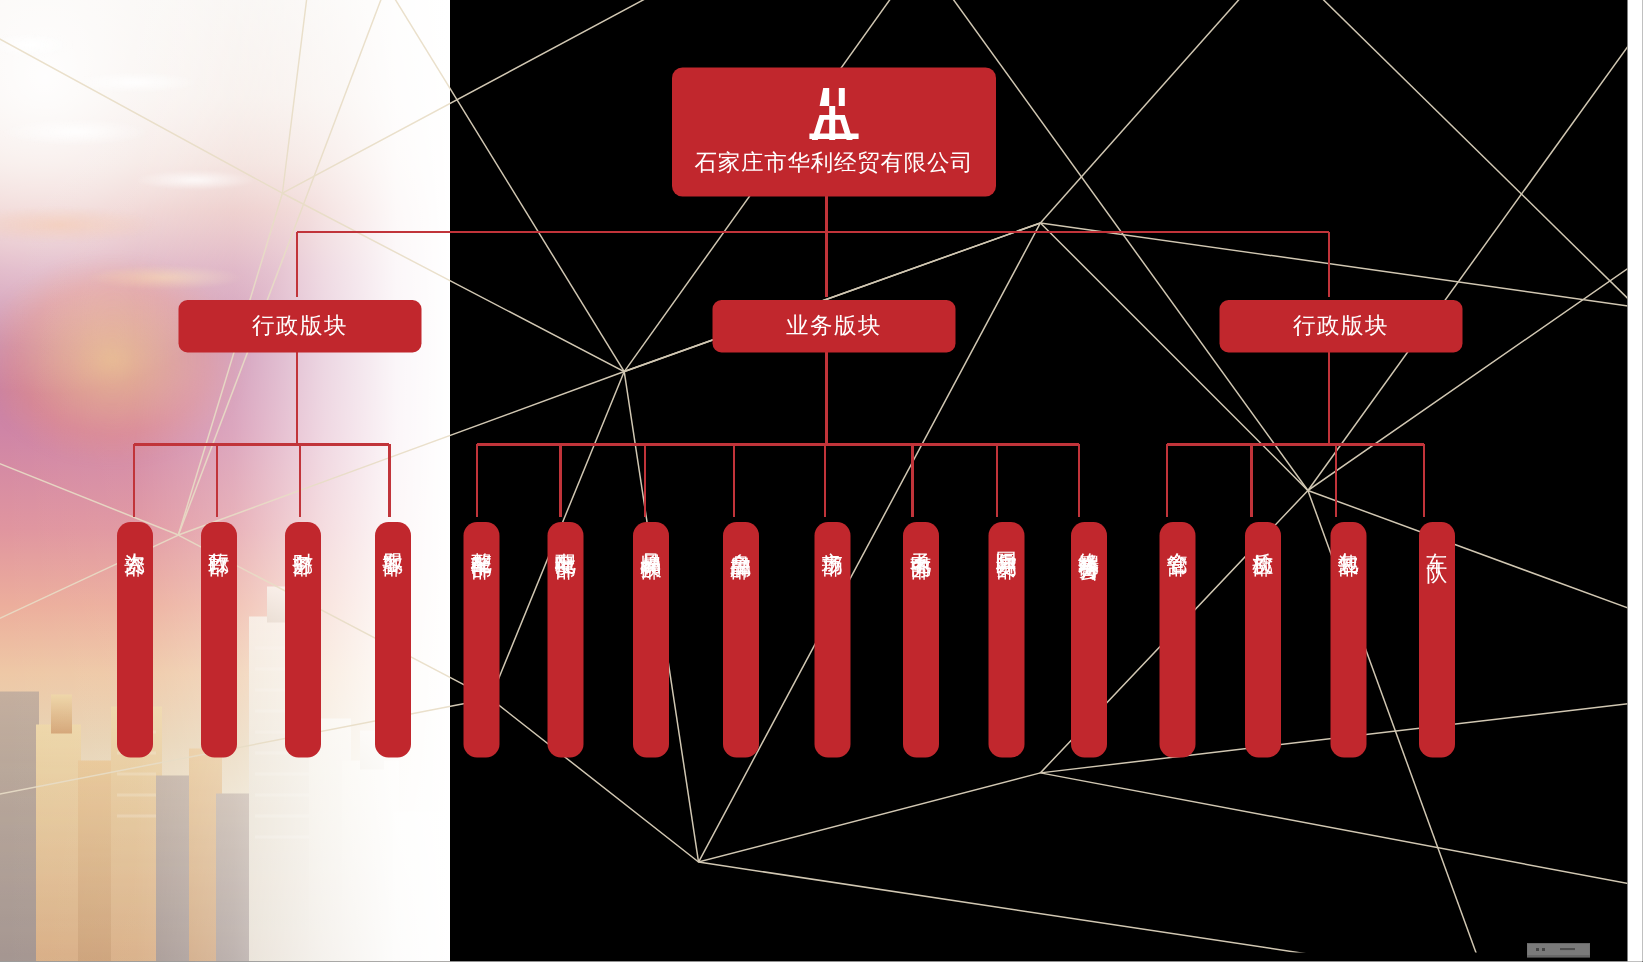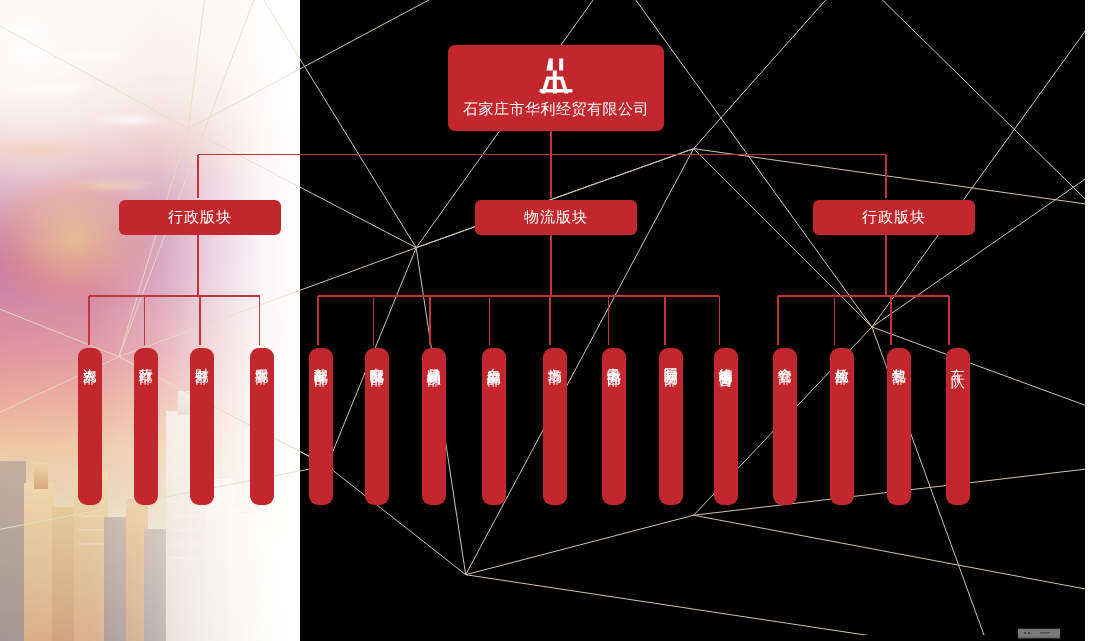--- a/index.html
+++ b/index.html
@@ -342,21 +342,21 @@
           <path d="M5.6 33.0 h32.8 v3.6 h-32.8 z"></path>
         </g>
       </svg>
       <div class="root-title">石家庄市华利经贸有限公司</div>
     </div>
 
     <div class="node node-division div-admin">
       <span>行政版块</span>
     </div>
     <div class="node node-division div-business">
-      <span>物流版块</span>
+      <span>业务版块</span>
     </div>
     <div class="node node-division div-logistic">
       <span>行政版块</span>
     </div>
 
     <div class="node node-leaf" style="left:78px">
       <span class="leaf-text">人资部</span>
     </div>
     <div class="node node-leaf" style="left:134px">
       <span class="leaf-text">行政部</span>

